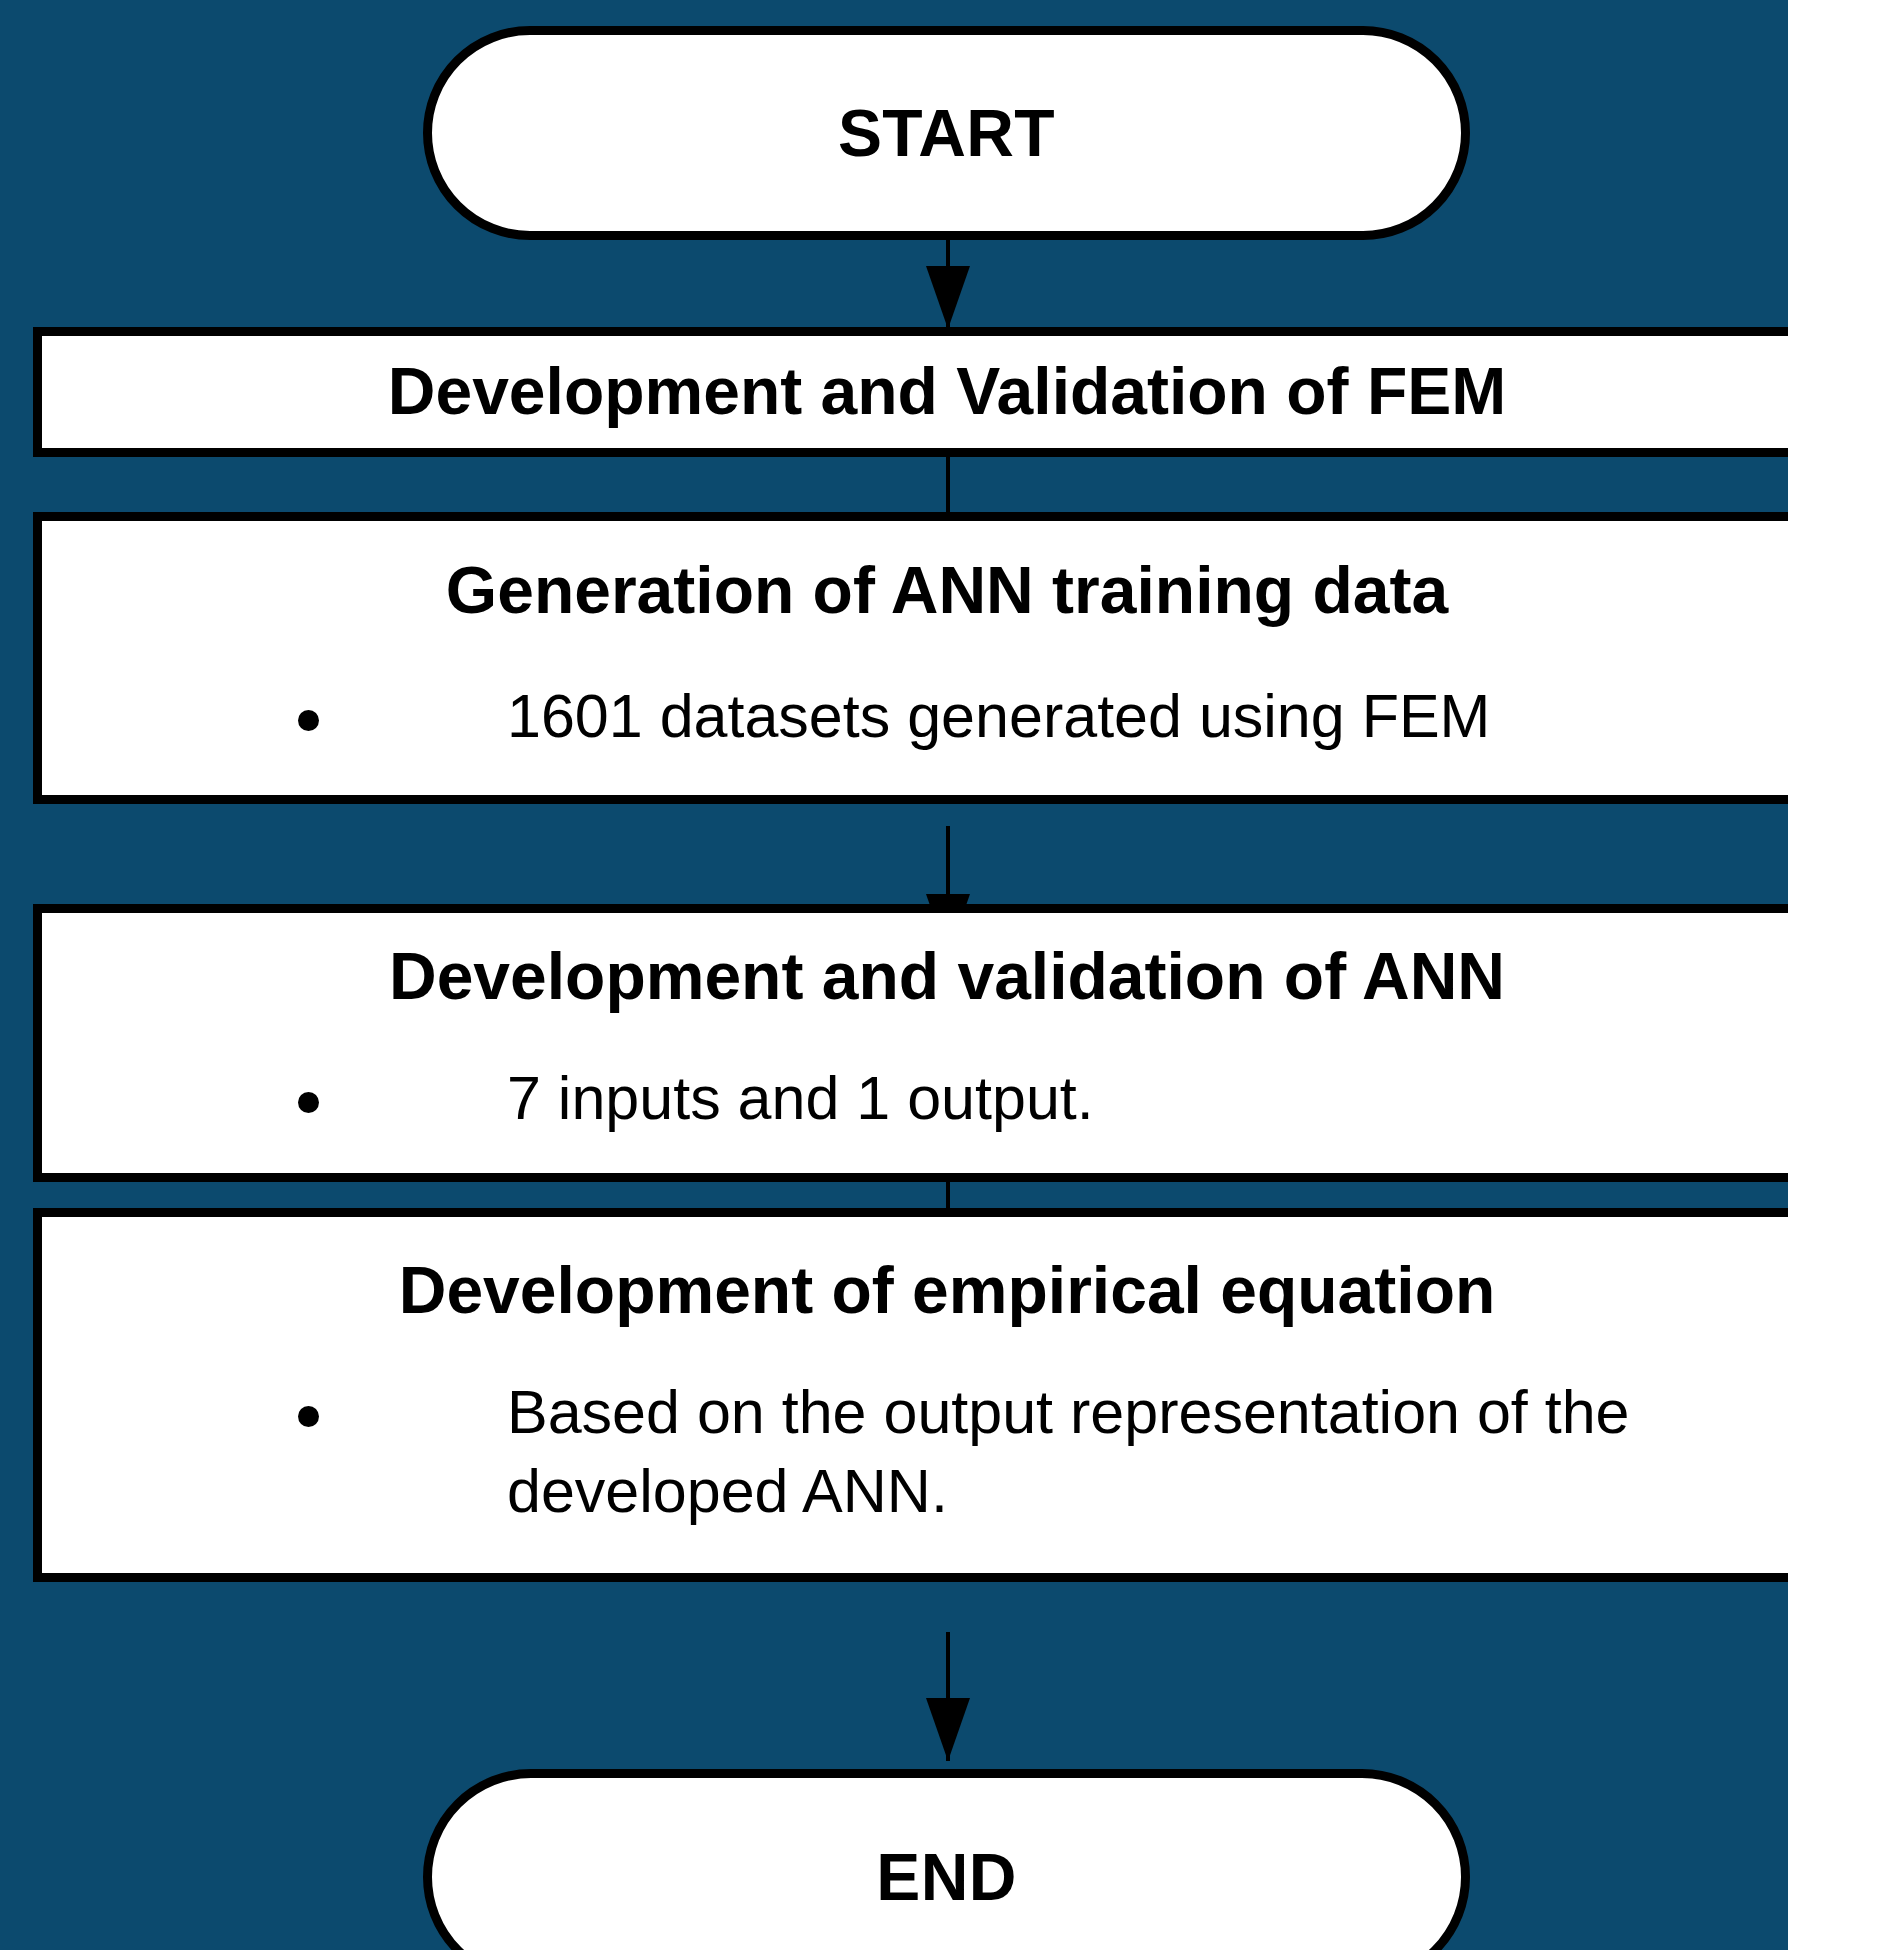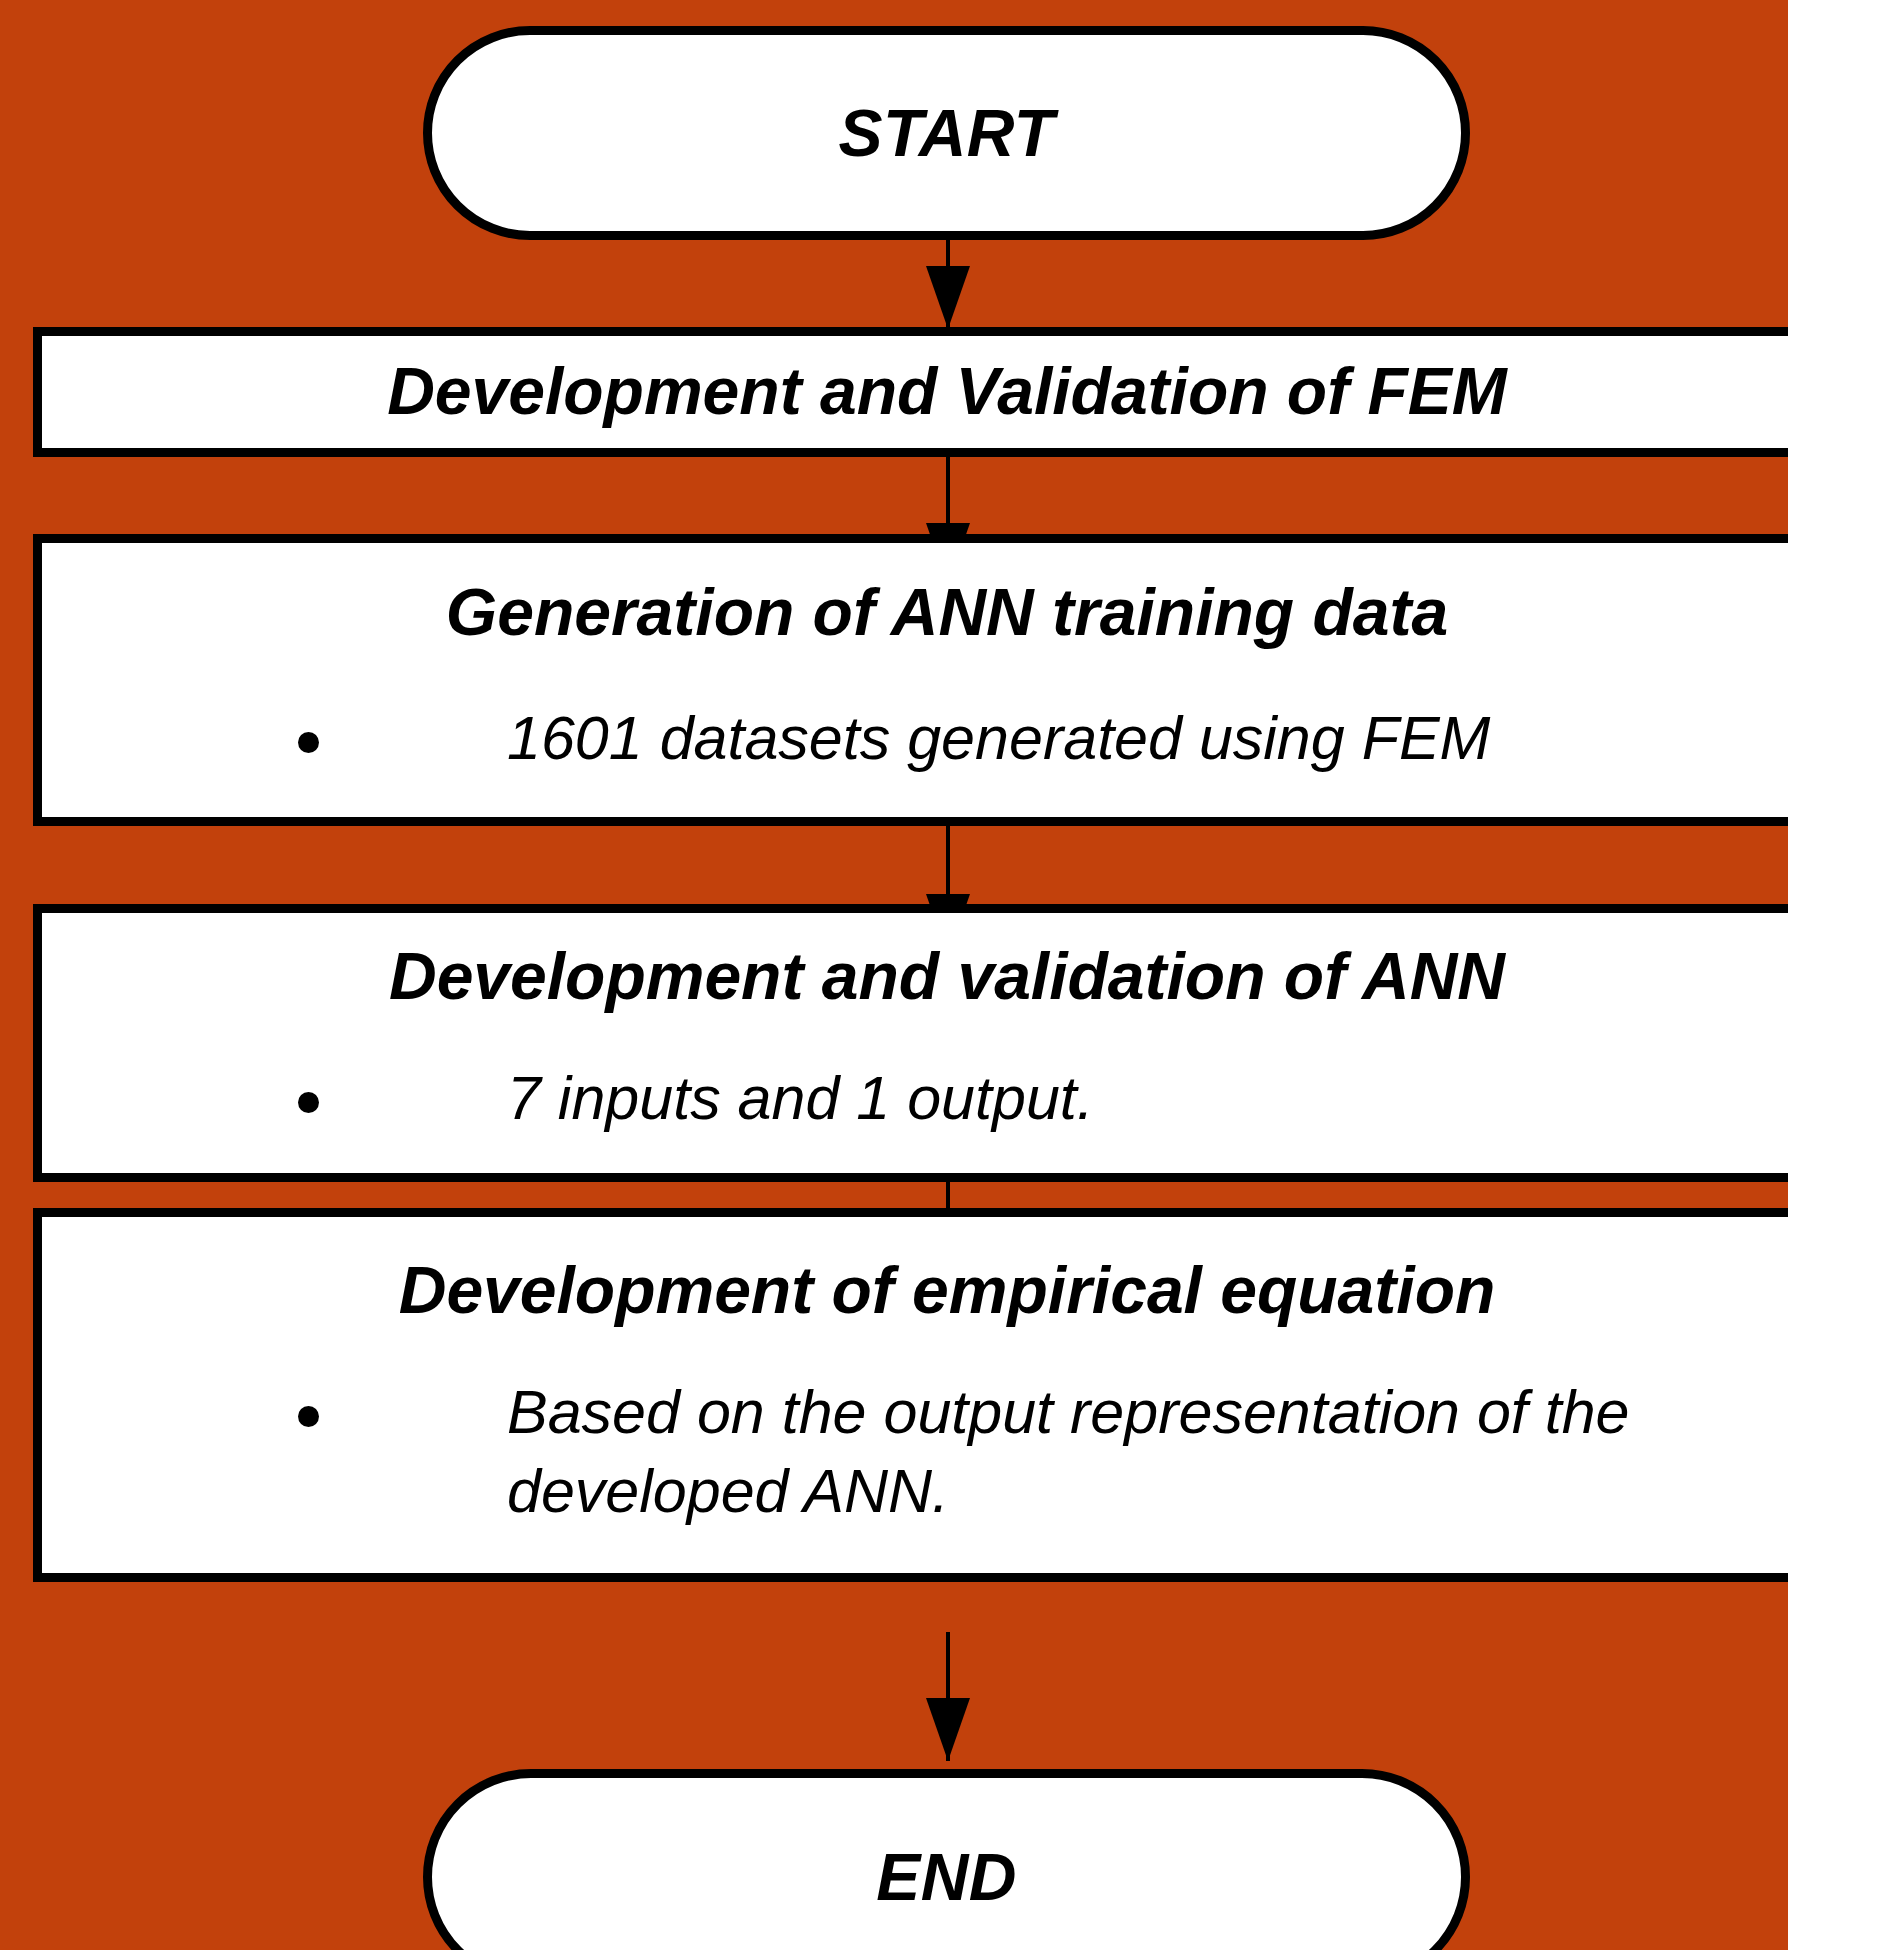--- a/index.html
+++ b/index.html
@@ -9,23 +9,22 @@
   }
   body {
     font-family: "Liberation Sans", sans-serif;
     color: #000000;
   }
 
   #flowchart {
     position: relative;
     width: 1788px;
     height: 1950px;
-    background: #c2410c;
+    background: #0c4a6e;
     overflow: hidden;
-    font-style: italic;
   }
 
   
   .node {
     position: absolute;
     box-sizing: border-box;
     background: #ffffff;
     border: 9.6px solid #000000;
     display: flex;
     flex-direction: column;
@@ -118,21 +117,21 @@
 
   #node-fem {
     left: 33px; top: 327px;
     width: 1828px; height: 130px;
   }
   #conn-2 { left: 948px; top: 457px; }
   #conn-2 .conn-line { height: 129px; }
   #conn-2 .conn-head { top: 66px; }
 
   #node-gen {
-    left: 33px; top: 534px;
+    left: 33px; top: 512px;
     width: 1828px; height: 292px;
     justify-content: flex-start;
     padding-top: 33px;
   }
   #node-gen .proc-title { margin-bottom: 49px; }
   #conn-3 { left: 948px; top: 826px; }
   #conn-3 .conn-line { height: 130px; }
   #conn-3 .conn-head { top: 68px; }
 
   #node-ann {

